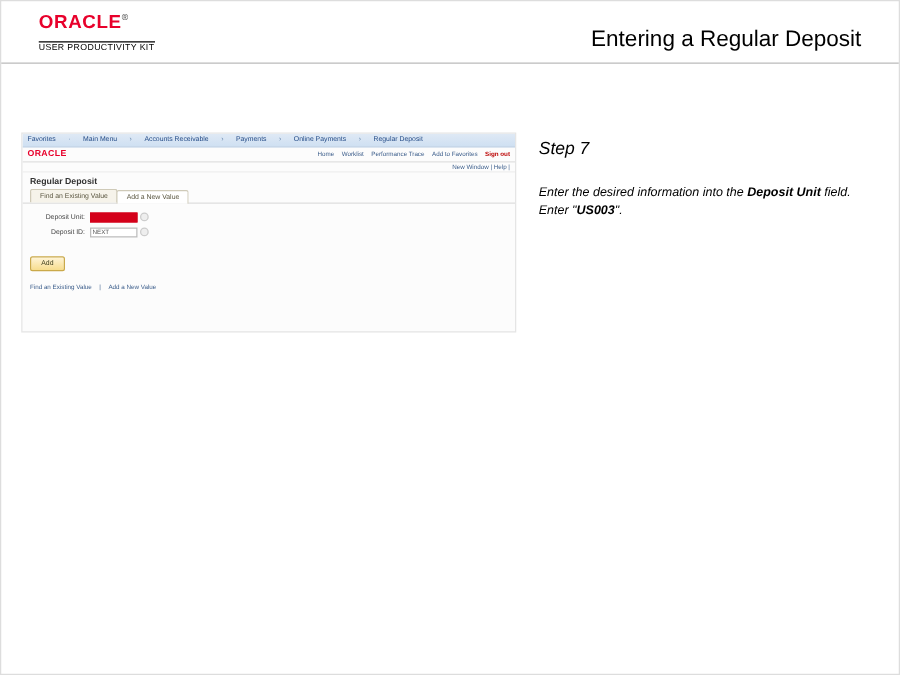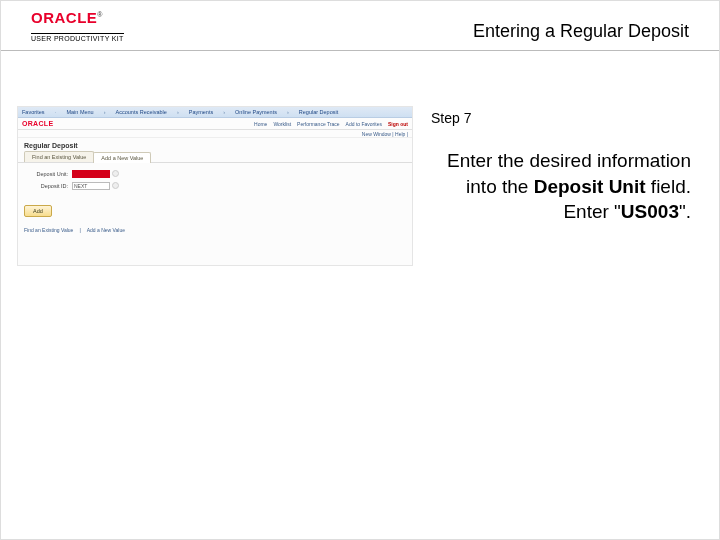--- a/index.html
+++ b/index.html
@@ -194,30 +194,30 @@
     padding: 10px 6px 0 6px;
     font-size: 5px;
     color: #3a5c8a;
     display: flex;
     gap: 6px;
   }
   
   .instructions {
     flex: 1;
     padding-top: 4px;
+    font-style: italic;
   }
   .step-label {
     font-size: 14px;
     margin-bottom: 22px;
   }
   .step-text {
-    font-size: 19px;
+    font-size: 10px;
     line-height: 1.35;
     max-width: 260px;
-    text-align: right;
   }
   .step-text .b { font-weight: bold; }
 </style>
 </head>
 <body>
 
 <div class="page">
 
   <div class="header">
     <div class="oracle-logo">

